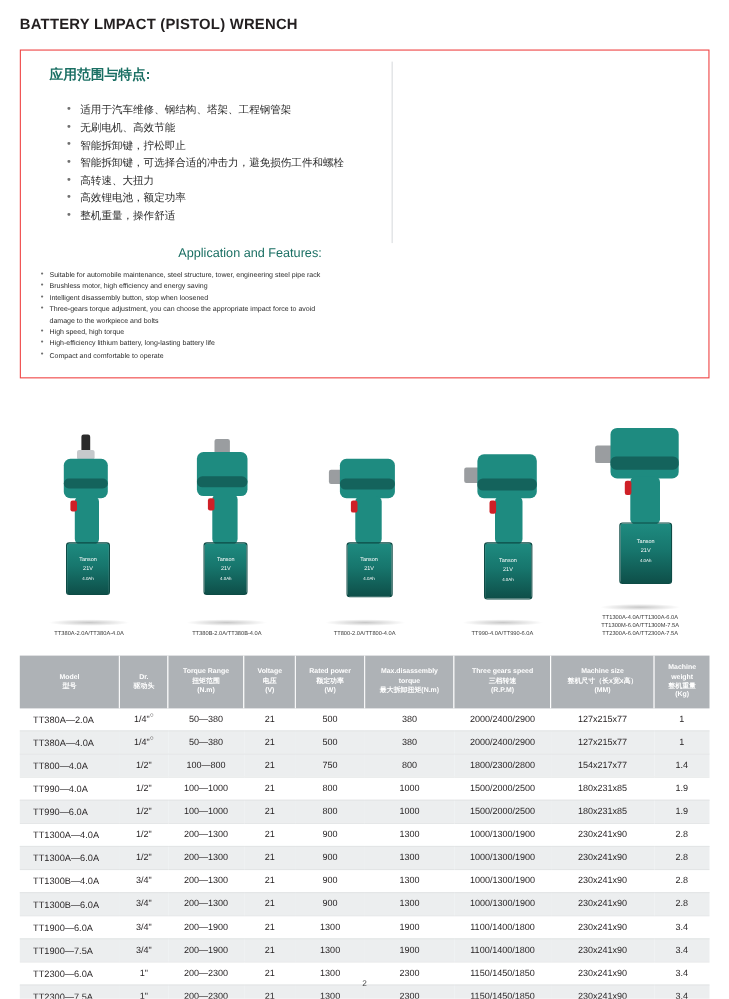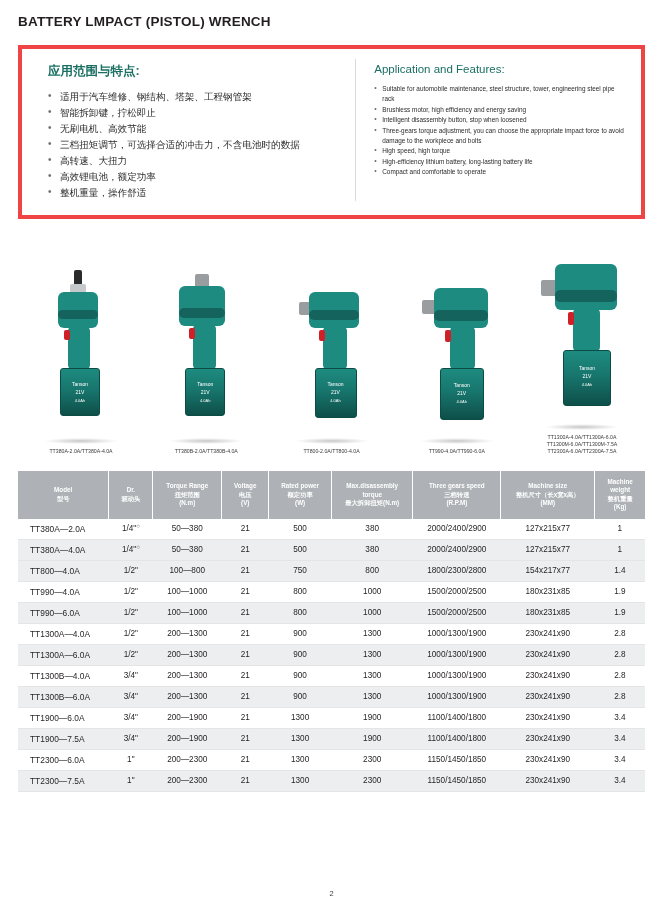--- a/index.html
+++ b/index.html
@@ -37,23 +37,24 @@
     font-size: 13px;
     font-weight: bold;
     margin-top: 5px;
     color: #231f20;
   }
 
   
   .features {
     margin-top: 16px;
     display: flex;
-    border: 4px solid #ef4444;
+    border: 1px solid #ef4444;
     background: #ffffff;
     padding: 10px 0 14px 0;
+    flex-direction: column;
   }
   .feat-col {
     box-sizing: border-box;
   }
   .feat-col.cn {
     width: 54%;
     padding: 4px 10px 0 26px;
     border-right: 1px solid #d9dcde;
   }
   .feat-col.en {
@@ -63,23 +64,24 @@
   .feat-head-cn {
     font-size: 12.5px;
     font-weight: bold;
     color: #1a6f63;
     margin-bottom: 9px;
   }
   .feat-head-en {
     font-size: 11.5px;
     color: #1a6f63;
     margin-bottom: 9px;
+    text-align: right;
   }
   ul.cn-list {
-    margin: 0;
+    margin: 16px;
     padding: 0;
     list-style: none;
   }
   ul.cn-list li {
     font-size: 9.6px;
     line-height: 16px;
     color: #2b2b2b;
     position: relative;
     padding-left: 12px;
   }
@@ -265,23 +267,23 @@
 
   <div class="title-block">
     <div class="title-en">BATTERY LMPACT (PISTOL) WRENCH</div>
   </div>
 
   <div class="features">
     <div class="feat-col cn">
       <div class="feat-head-cn">应用范围与特点:</div>
       <ul class="cn-list">
         <li>适用于汽车维修、钢结构、塔架、工程钢管架</li>
+        <li>无刷电机、高效节能</li>
         <li>智能拆卸键，拧松即止</li>
-        <li>无刷电机、高效节能</li>
-        <li>三档扭矩调节，可选择合适的冲击力，不含电池时的数据</li>
+        <li>智能拆卸键，可选择合适的冲击力，避免损伤工件和螺栓</li>
         <li>高转速、大扭力</li>
         <li>高效锂电池，额定功率</li>
         <li>整机重量，操作舒适</li>
       </ul>
     </div>
     <div class="feat-col en">
       <div class="feat-head-en">Application and Features:</div>
       <ul class="en-list">
         <li>Suitable for automobile maintenance, steel structure, tower, engineering steel pipe rack</li>
         <li>Brushless motor, high efficiency and energy saving</li>

